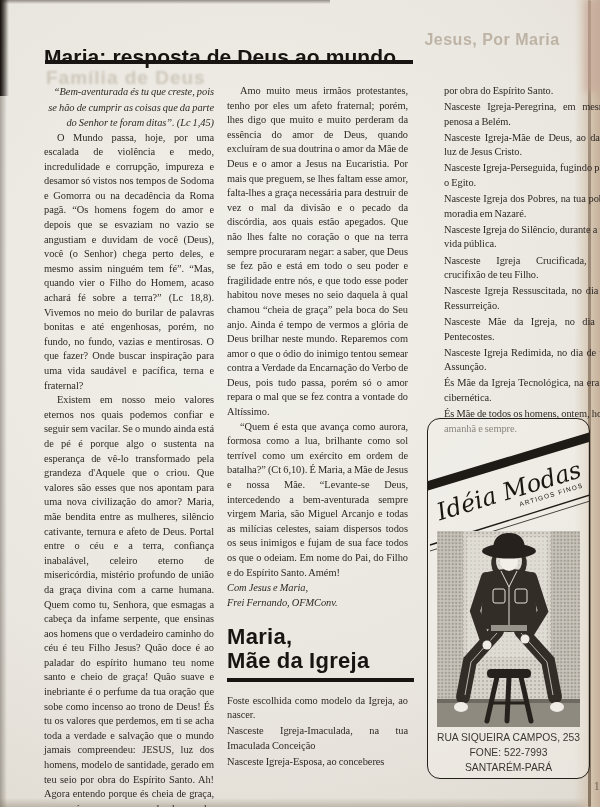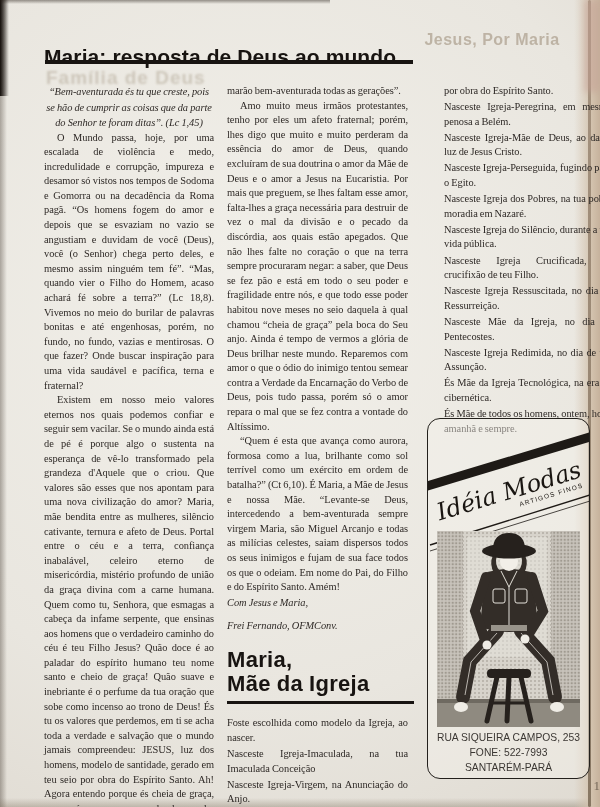--- a/index.html
+++ b/index.html
@@ -36,21 +36,21 @@
            font-weight:bold; font-size:21px; line-height:1.1; color:#181411; letter-spacing:.1px; }
   .title-rule { position:absolute; left:45px; top:60px; width:368px; height:3.5px; background:#181411; }
 
   
   .col { position:absolute; top:84px; text-align:justify; font-size:10.4px; line-height:14.6px;
          letter-spacing:-.05px; word-spacing:-.4px; color:#2e2926; }
   .col-1 { left:44px;  width:170px; }
   .col-2 { left:227px; width:181px; }
   .col-3 { left:444px; width:168px; }
   .col p { margin:0; }
-  .quote { font-style:italic; text-align:center; line-height:15.5px; margin:14px 0 13px 0; }
+  .quote { font-style:italic; text-align:right; line-height:15.5px; margin:14px 0 13px 0; }
   .p-ind { text-indent:13px; }
   .signature { text-align:left; font-style:italic; line-height:15px; margin-top:14px; }
   .sec-heading { font-family:"Liberation Sans",sans-serif; font-weight:bold; font-size:22px;
                  line-height:24px; color:#181411; letter-spacing:.3px; text-align:left; }
   .sec-heading.first { margin-top:15px; }
   .sec-rule { width:187px; height:3.5px; background:#181411; margin:5px 0 12px 0; }
   .church-item { margin:0 0 1.5px 0 !important; }
 
   
   .ad { position:absolute; left:427px; top:418px; width:161px; height:359px;
@@ -89,31 +89,29 @@
   <h1 class="title">Maria: resposta de Deus ao mundo</h1>
   <div class="title-rule"></div>
 
   <div class="col col-1">
     <p class="quote">“Bem-aventurada és tu que creste, pois se hão de cumprir as coisas que da parte do Senhor te foram ditas”. (Lc 1,45)</p>
     <p class="p-ind">O Mundo passa, hoje, por uma escalada de violência e medo, incredulidade e corrupção, impureza e desamor só vistos nos tempos de Sodoma e Gomorra ou na decadência da Roma pagã. “Os homens fogem do amor e depois que se esvaziam no vazio se angustiam e duvidam de você (Deus), você (o Senhor) chega perto deles, e mesmo assim ninguém tem fé”. “Mas, quando vier o Filho do Homem, acaso achará fé sobre a terra?” (Lc 18,8). Vivemos no meio do burilar de palavras bonitas e até engenhosas, porém, no fundo, no fundo, vazias e mentirosas. O que fazer? Onde buscar inspiração para uma vida saudável e pacífica, terna e fraternal?</p>
     <p class="p-ind">Existem em nosso meio valores eternos nos quais podemos confiar e seguir sem vacilar. Se o mundo ainda está de pé é porque algo o sustenta na esperança de vê-lo transformado pela grandeza d'Aquele que o criou. Que valores são esses que nos apontam para uma nova civilização do amor? Maria, mãe bendita entre as mulheres, silêncio cativante, ternura e afeto de Deus. Portal entre o céu e a terra, confiança inabalável, celeiro eterno de misericórdia, mistério profundo de união da graça divina com a carne humana. Quem como tu, Senhora, que esmagas a cabeça da infame serpente, que ensinas aos homens que o verdadeiro caminho do céu é teu Filho Jesus? Quão doce é ao paladar do espírito humano teu nome santo e cheio de graça! Quão suave e inebriante é o perfume da tua oração que sobe como incenso ao trono de Deus! És tu os valores que perdemos, em ti se acha toda a verdade e salvação que o mundo jamais compreendeu: JESUS, luz dos homens, modelo de santidade, gerado em teu seio por obra do Espírito Santo. Ah! Agora entendo porque és cheia de graça, porque és pura sem a mancha do pecado, porque “O Senhor fez em ti maravilhas”, por isso te “procla-</p>
   </div>
 
   <div class="col col-2">
-    <p>marão bem-aventurada todas as gerações”.</p>
     <p class="p-ind">Amo muito meus irmãos protestantes, tenho por eles um afeto fraternal; porém, lhes digo que muito e muito perderam da essência do amor de Deus, quando excluíram de sua doutrina o amor da Mãe de Deus e o amor a Jesus na Eucaristia. Por mais que preguem, se lhes faltam esse amor, falta-lhes a graça necessária para destruir de vez o mal da divisão e o pecado da discórdia, aos quais estão apegados. Que não lhes falte no coração o que na terra sempre procuraram negar: a saber, que Deus se fez pão e está em todo o seu poder e fragilidade entre nós, e que todo esse poder habitou nove meses no seio daquela à qual chamou “cheia de graça” pela boca do Seu anjo. Ainda é tempo de vermos a glória de Deus brilhar neste mundo. Reparemos com amor o que o ódio do inimigo tentou semear contra a Verdade da Encarnação do Verbo de Deus, pois tudo passa, porém só o amor repara o mal que se fez contra a vontade do Altíssimo.</p>
     <p class="p-ind">“Quem é esta que avança como aurora, formosa como a lua, brilhante como sol terrível como um exército em ordem de batalha?” (Ct 6,10). É Maria, a Mãe de Jesus e nossa Mãe. “Levante-se Deus, intercedendo a bem-aventurada sempre virgem Maria, são Miguel Arcanjo e todas as milícias celestes, saiam dispersos todos os seus inimigos e fujam de sua face todos os que o odeiam. Em nome do Pai, do Filho e do Espírito Santo. Amém!</p>
     <p class="signature">Com Jesus e Maria,</p>
-    <p class="signature" style="margin-top:8px">Frei Fernando, OFMConv.</p>
+    <p class="signature" style="margin-top:0">Frei Fernando, OFMConv.</p>
     <div class="sec-heading first">Maria,</div>
     <div class="sec-heading">Mãe da Igreja</div>
     <div class="sec-rule"></div>
     <p class="church-item">Foste escolhida como modelo da Igreja, ao nascer.</p>
     <p class="church-item">Nasceste Igreja-Imaculada, na tua Imaculada Conceição</p>
-    <p class="church-item">Nasceste Igreja-Virgem, na Anunciação do Anjo.</p>
     <p class="church-item">Nasceste Igreja-Esposa, ao conceberes</p>
   </div>
 
   <div class="col col-3">
     <p class="church-item">por obra do Espírito Santo.</p>
     <p class="church-item">Nasceste Igreja-Peregrina, em mesmo penosa a Belém.</p>
     <p class="church-item">Nasceste Igreja-Mãe de Deus, ao dar à luz de Jesus Cristo.</p>
     <p class="church-item">Nasceste Igreja-Perseguida, fugindo para o Egito.</p>
     <p class="church-item">Nasceste Igreja dos Pobres, na tua pobre moradia em Nazaré.</p>
     <p class="church-item">Nasceste Igreja do Silêncio, durante a tua vida pública.</p>

